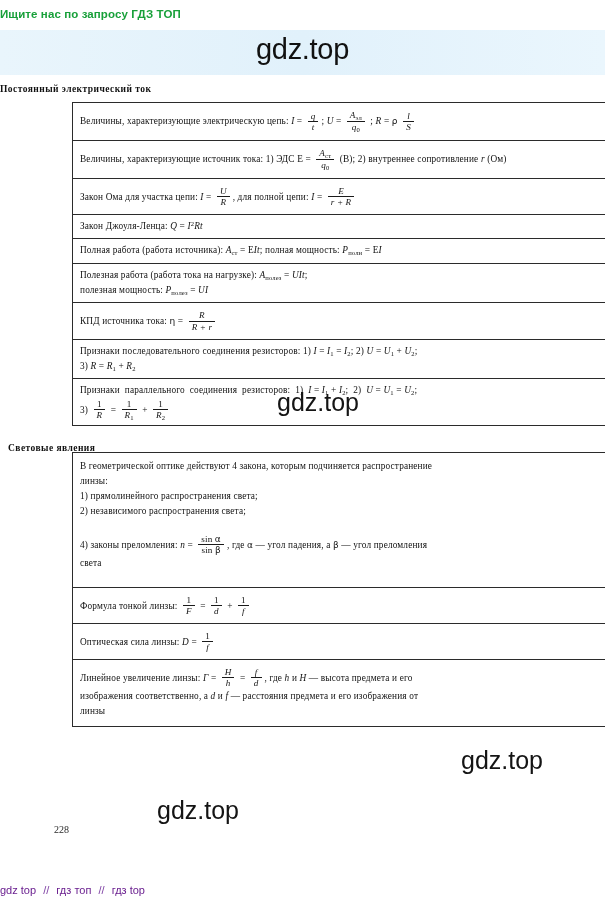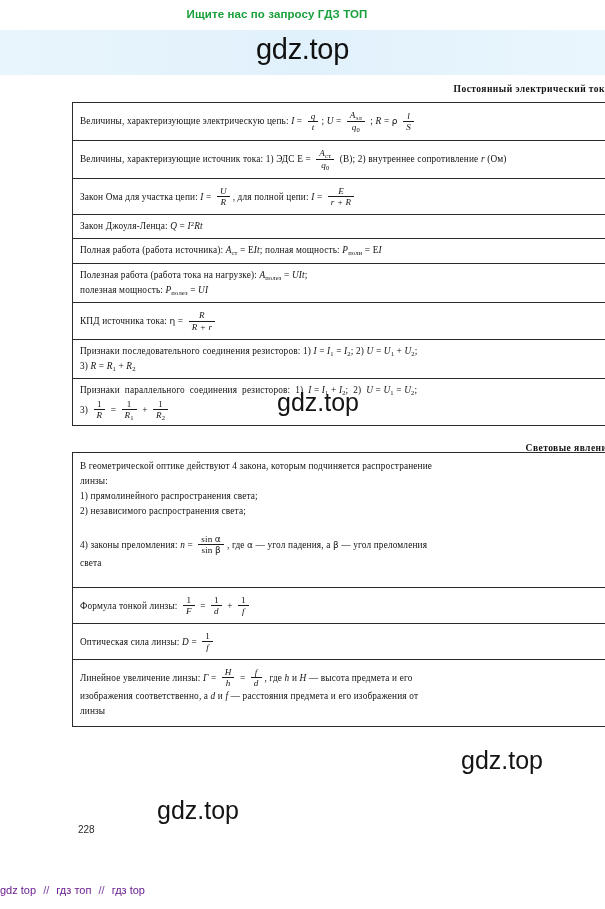--- a/index.html
+++ b/index.html
@@ -15,21 +15,21 @@
     font-family: "Liberation Serif", serif;
     color: #1a1a1a;
   }
 
   
   .promo-line {
     position: absolute;
     top: 8px;
     left: 0;
     width: 554px;
-    text-align: center;
+    text-align: left;
     font-family: "Liberation Sans", sans-serif;
     font-size: 11.5px;
     font-weight: 700;
     color: #18a03a;
     letter-spacing: .1px;
   }
   .brand-band {
     position: absolute;
     top: 30px;
     left: 0;
@@ -48,21 +48,21 @@
     font-weight: 400;
     color: #111111;
     letter-spacing: -0.3px;
   }
 
   
   .section-title {
     position: absolute;
     left: 0;
     width: 605px;
-    text-align: right;
+    text-align: left;
     font-family: "Liberation Serif", serif;
     font-weight: 700;
     font-size: 9.5px;
     letter-spacing: .45px;
     color: #111;
   }
   #title-current { top: 84px; }
   #title-light   { top: 443px; padding-left: 8px; }
 
   
@@ -126,24 +126,23 @@
   }
   #wm-mid   { top: 388px; left: 277px; font-size: 25px; }
   #wm-right { top: 746px; left: 461px; font-size: 25px; }
   #wm-low   { top: 796px; left: 157px; font-size: 25px; }
 
   
   .page-number {
     position: absolute;
     top: 824px;
     left: 54px;
-    font-family: Liberation Sans, sans-serif;
+    font-family: Liberation Serif, serif;
     font-size: 10px;
     color: #2a2a2a;
-    margin-left: 24px;
   }
   .footer-links {
     position: absolute;
     top: 884px;
     left: 0;
     width: 605px;
     font-family: "Liberation Sans", sans-serif;
     font-size: 11px;
     color: #6a1f8f;
   }

